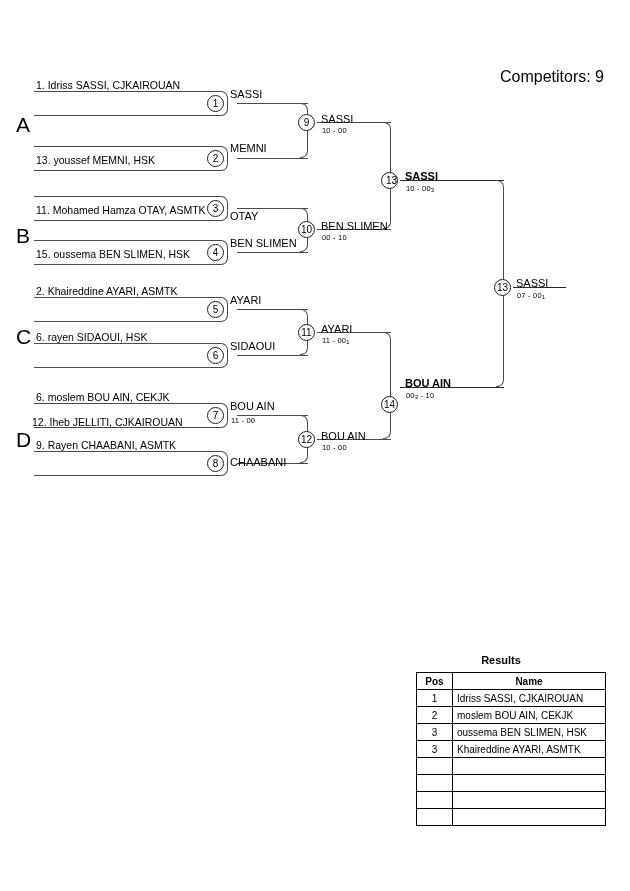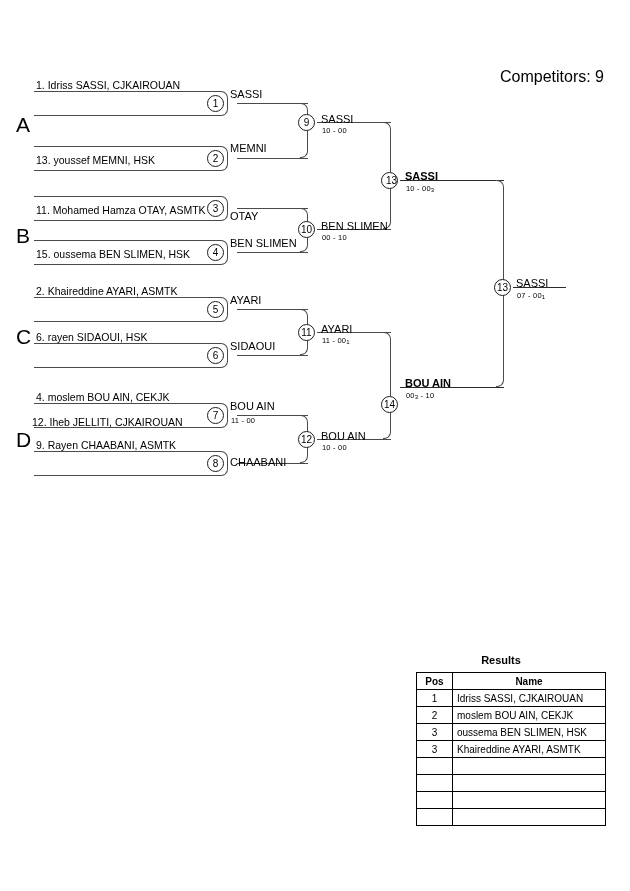--- a/index.html
+++ b/index.html
@@ -165,21 +165,21 @@
   <div class="slotpair" style="left:34px; top:403px; width:194px; height:25px;"></div>
 
   <div class="slotpair" style="left:34px; top:451px; width:194px; height:25px;"></div>
 
   <div class="pname" style="left:36px; top:79px;">1. Idriss SASSI, CJKAIROUAN</div>
   <div class="pname" style="left:36px; top:154px;">13. youssef MEMNI, HSK</div>
   <div class="pname" style="left:36px; top:204px;">11. Mohamed Hamza OTAY, ASMTK</div>
   <div class="pname" style="left:36px; top:248px;">15. oussema BEN SLIMEN, HSK</div>
   <div class="pname" style="left:36px; top:285px;">2. Khaireddine AYARI, ASMTK</div>
   <div class="pname" style="left:36px; top:331px;">6. rayen SIDAOUI, HSK</div>
-  <div class="pname" style="left:36px; top:391px;">4. moslem BOU AIN, CEKJK</div>
+  <div class="pname" style="left:36px; top:391px;">6. moslem BOU AIN, CEKJK</div>
   <div class="pname" style="left:32px; top:416px;">12. Iheb JELLITI, CJKAIROUAN</div>
   <div class="pname" style="left:36px; top:439px;">9. Rayen CHAABANI, ASMTK</div>
 
   <div class="hline" style="left:237px; top:103px; width:71px;"></div>
   <div class="hline" style="left:237px; top:158px; width:71px;"></div>
   <div class="hline" style="left:237px; top:208px; width:71px;"></div>
   <div class="hline" style="left:237px; top:252px; width:71px;"></div>
   <div class="hline" style="left:237px; top:309px; width:71px;"></div>
   <div class="hline" style="left:237px; top:355px; width:71px;"></div>
   <div class="hline" style="left:237px; top:415px; width:71px;"></div>

